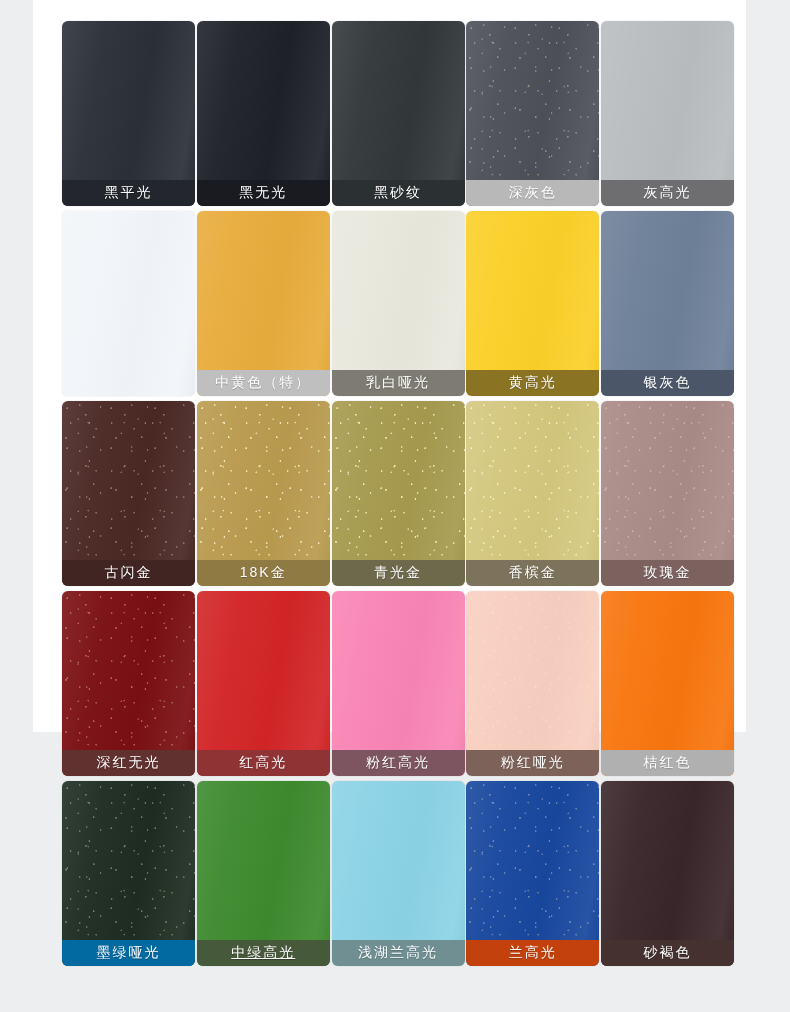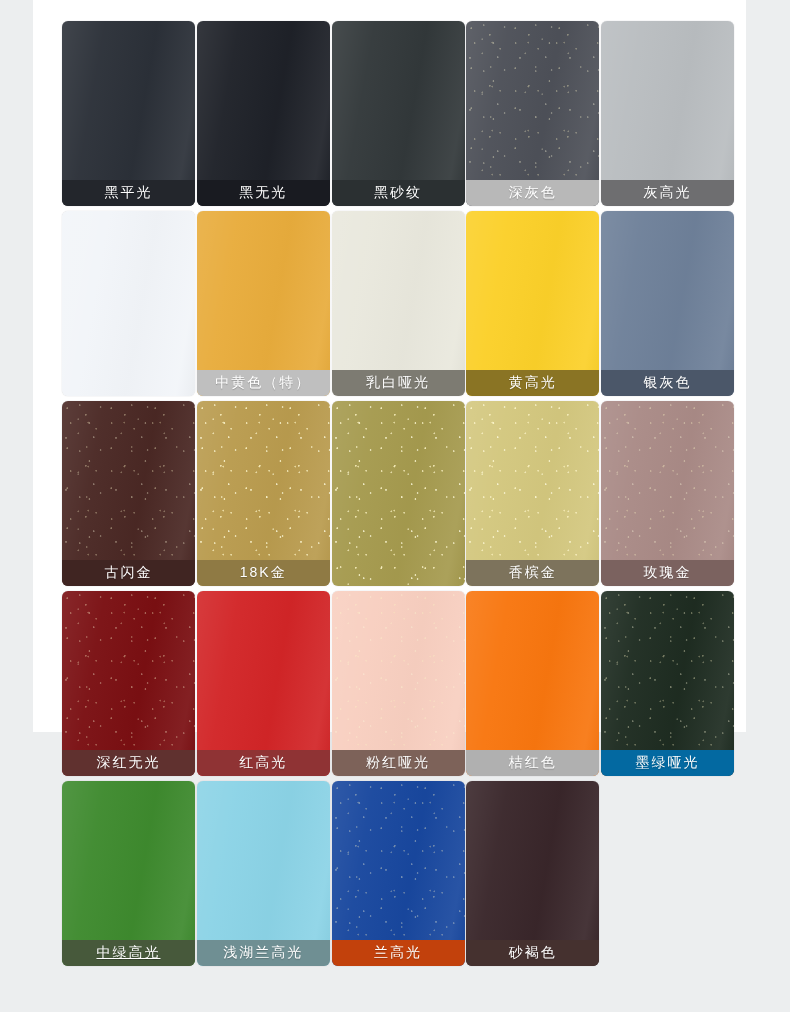--- a/index.html
+++ b/index.html
@@ -174,20 +174,21 @@
       <div class="swatch-card metallic">
         <div class="swatch-body" style="background: rgb(185, 155, 78);"></div>
         <div class="glitter"></div>
         <div class="sheen"></div>
         <div class="swatch-label" style="background: rgb(143, 122, 68);">18K金</div>
       </div>
       <div class="swatch-card metallic">
         <div class="swatch-body" style="background: rgb(165, 154, 78);"></div>
         <div class="glitter"></div>
         <div class="sheen"></div>
+        <div class="swatch-label" style="background: rgb(109, 106, 75);">青光金</div>
       </div>
       <div class="swatch-card metallic">
         <div class="swatch-body" style="background: rgb(211, 199, 126);"></div>
         <div class="glitter"></div>
         <div class="sheen"></div>
         <div class="swatch-label" style="background: rgb(125, 115, 92);">香槟金</div>
       </div>
       <div class="swatch-card sparse-glitter">
         <div class="swatch-body" style="background: rgb(169, 138, 134);"></div>
         <div class="glitter"></div>
@@ -199,20 +200,26 @@
         <div class="glitter"></div>
         <div class="sheen"></div>
         <div class="swatch-label" style="background: rgb(96, 49, 47);">深红无光</div>
       </div>
       <div class="swatch-card">
         <div class="swatch-body" style="background: rgb(210, 37, 39);"></div>
         <div class="glitter"></div>
         <div class="sheen"></div>
         <div class="swatch-label" style="background: rgb(143, 51, 52);">红高光</div>
       </div>
+      <div class="swatch-card">
+        <div class="swatch-body" style="background: rgb(249, 133, 181);"></div>
+        <div class="glitter"></div>
+        <div class="sheen"></div>
+        <div class="swatch-label" style="background: rgb(124, 85, 97);">粉红高光</div>
+      </div>
       <div class="swatch-card sparse-glitter">
         <div class="swatch-body" style="background: rgb(248, 207, 192);"></div>
         <div class="glitter"></div>
         <div class="sheen"></div>
         <div class="swatch-label" style="background: rgb(125, 98, 89);">粉红哑光</div>
       </div>
       <div class="swatch-card">
         <div class="swatch-body" style="background: rgb(248, 118, 15);"></div>
         <div class="glitter"></div>
         <div class="sheen"></div>

